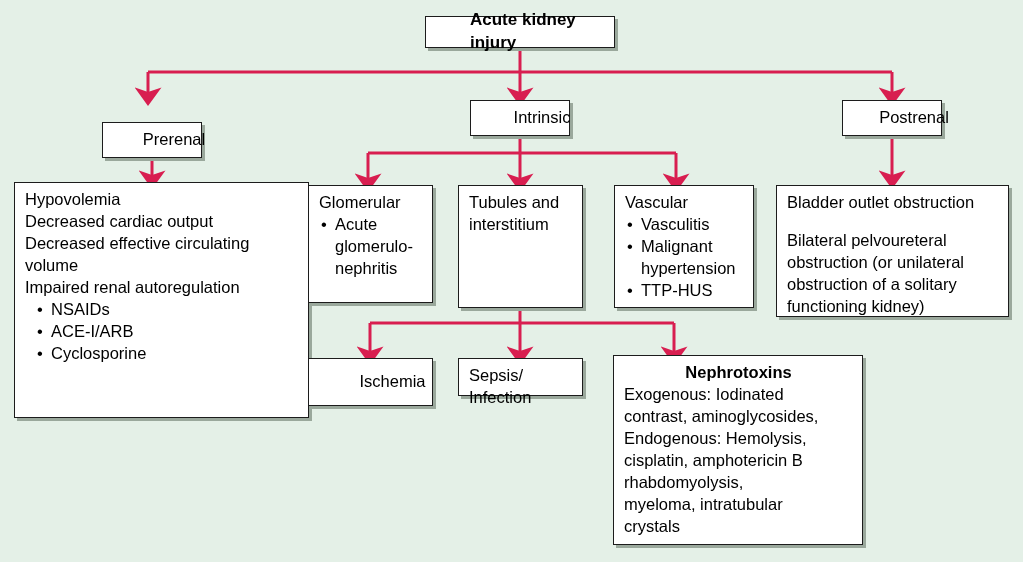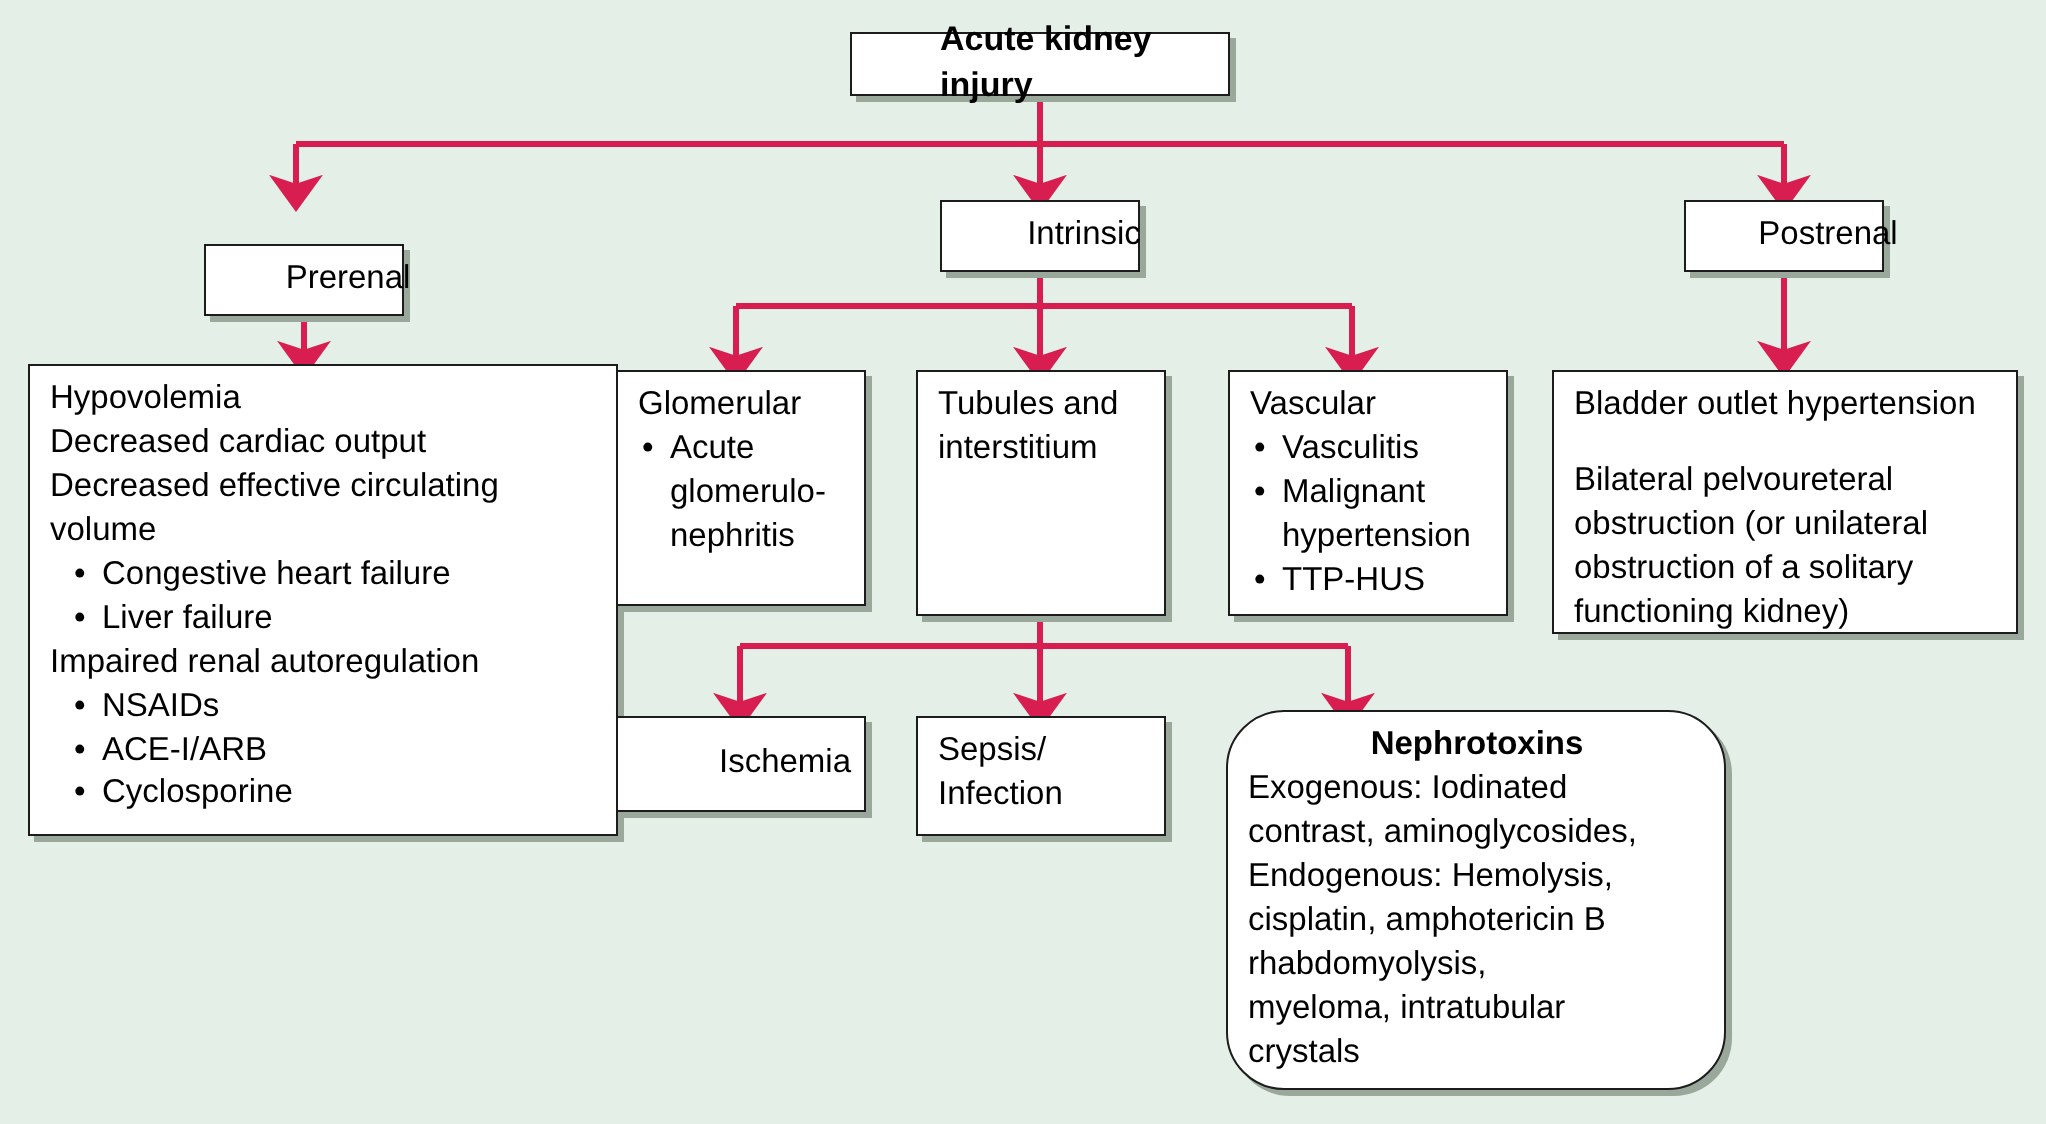--- a/index.html
+++ b/index.html
@@ -138,24 +138,20 @@
 
   <div class="node centered" style="left:470px; top:100px; width:100px; height:36px;">
     <span>Intrinsic</span>
   </div>
 
   <div class="node pad" style="left:14px; top:182px; width:295px; height:236px;">
     <span class="line-block">Hypovolemia</span>
     <span class="line-block">Decreased cardiac output</span>
     <span class="line-block">Decreased effective circulating</span>
     <span class="line-block">volume</span>
-    <ul class="bullets">
-      <li>Congestive heart failure</li>
-      <li>Liver failure</li>
-    </ul>
     <span class="line-block">Impaired renal autoregulation</span>
     <ul class="bullets">
       <li>NSAIDs</li>
       <li>ACE-I/ARB</li>
       <li>Cyclosporine</li>
     </ul>
   </div>
 
   <div class="node pad" style="left:308px; top:185px; width:125px; height:118px;">
     <span class="line-block">Glomerular</span>
@@ -179,38 +175,38 @@
       <li style="margin-left:0;">Vasculitis</li>
       <li style="margin-left:0;">
         <span class="line-block">Malignant</span>
         <span class="line-block">hypertension</span>
       </li>
       <li style="margin-left:0;">TTP-HUS</li>
     </ul>
   </div>
 
   <div class="node pad" style="left:776px; top:185px; width:233px; height:132px;">
-    <span class="line-block">Bladder outlet hypertension</span>
+    <span class="line-block">Bladder outlet obstruction</span>
     <span class="spacer"></span>
     <span class="line-block">Bilateral pelvoureteral</span>
     <span class="line-block">obstruction (or unilateral</span>
     <span class="line-block">obstruction of a solitary</span>
     <span class="line-block">functioning kidney)</span>
   </div>
 
   <div class="node centered" style="left:308px; top:358px; width:125px; height:48px;">
     <span>Ischemia</span>
   </div>
 
-  <div class="node pad" style="left:458px; top:358px; width:125px; height:60px;">
+  <div class="node pad" style="left:458px; top:358px; width:125px; height:38px;">
     <span class="line-block">Sepsis/</span>
     <span class="line-block">Infection</span>
   </div>
 
-  <div class="node pad" style="left:613px; top:355px; width:250px; height:190px;border-radius:29px;">
+  <div class="node pad" style="left:613px; top:355px; width:250px; height:190px;">
     <span class="heading-center">Nephrotoxins</span>
     <span class="line-block">Exogenous: Iodinated</span>
     <span class="line-block">contrast, aminoglycosides,</span>
     <span class="line-block">Endogenous: Hemolysis,</span>
     <span class="line-block">cisplatin, amphotericin B</span>
     <span class="line-block">rhabdomyolysis,</span>
     <span class="line-block">myeloma, intratubular</span>
     <span class="line-block">crystals</span>
   </div>
 

